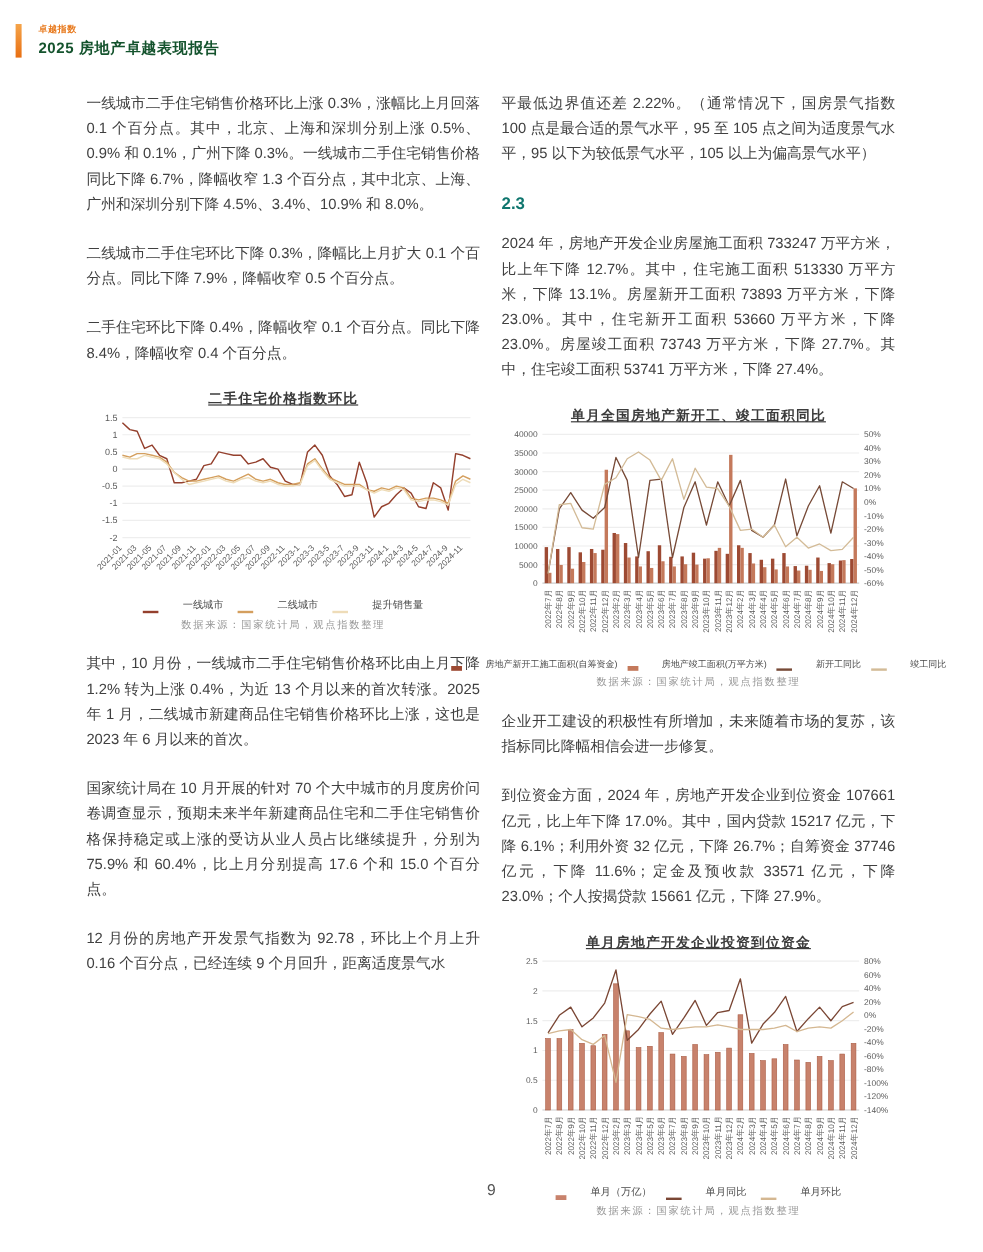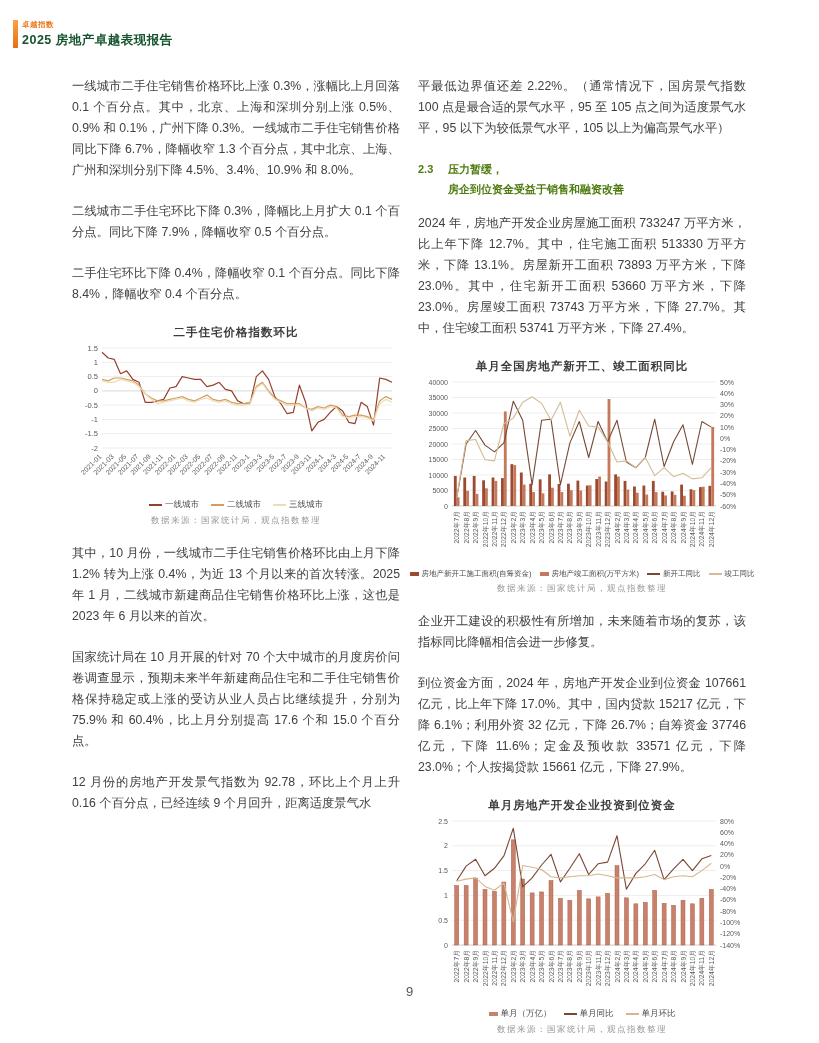--- a/index.html
+++ b/index.html
@@ -1,35 +1,35 @@
 <!DOCTYPE html>
 <html><head>
 <meta charset="utf-8">
 <style>
   html,body{margin:0;padding:0;}
   body{
     width:819px;height:1043px;position:relative;background:#ffffff;
     font-family:"Liberation Sans","DejaVu Sans",sans-serif;color:#404040;overflow:hidden;
   }
   .page{position:absolute;inset:0;background:#fff;}
-  header.page-header{position:absolute;left:13px;top:20px;display:flex;align-items:flex-start;gap:4px;}
+  header.page-header{position:absolute;left:13px;top:20px;display:flex;align-items:flex-start;gap:14px;}
   .header-bar{width:5px;height:28px;background:linear-gradient(180deg,#f5a44a,#e86f12);}
   .eyebrow{font-size:7.5px;color:#e87a1e;font-weight:bold;letter-spacing:.5px;}
   .report-title{font-size:12.5px;color:#14532d;font-weight:bold;margin-top:2px;letter-spacing:.5px;}
   .columns{position:absolute;left:72px;top:76px;width:674px;display:flex;gap:18px;}
   .col{width:328px;flex:0 0 328px;}
   p.body{font-size:12.3px;line-height:21px;text-align:justify;margin:0 0 20px 0;}
-  .section-heading{display:flex;color:#4d7c0f;font-weight:bold;font-size:11px;line-height:20px;margin:4px 0 14px 0;}
+  .section-heading{display:flex;color:#0f766e;font-weight:bold;font-size:14px;line-height:20px;margin:4px 0 14px 0;}
   .sh-num{flex:0 0 30px;}
   figure.chart{margin:2px 0 16px 0;}
-  .chart-title{text-align:center;font-size:11.5px;font-weight:bold;color:#3c3c3c;letter-spacing:1px;margin-bottom:2px;}
+  .chart-title{text-align:center;font-size:11.5px;font-weight:bold;color:#3c3c3c;letter-spacing:1px;margin-bottom:2px;text-decoration:underline;}
   svg.chart-svg{display:block;}
   .chart-legend{display:flex;justify-content:center;align-items:center;gap:12px;font-size:8.5px;color:#4a4a4a;white-space:nowrap;margin-top:1px;}
   .chart-legend.small{font-size:7.5px;gap:8px;}
-  .legend-item{display:inline-flex;align-items:center;gap:3px;}
+  .legend-item{display:inline-flex;align-items:flex-end;gap:20px;}
   .sw{display:inline-block;}
   .sw.line{width:13px;height:2px;}
   .sw.bar{width:9px;height:4px;}
   .chart-source{text-align:center;font-size:8.5px;color:#979797;letter-spacing:1.5px;margin-top:4px;}
   .page-num{position:absolute;left:0;right:0;top:984px;text-align:center;font-size:13px;color:#555;}
 </style>
 </head>
 <body>
 
 <div class="page">
@@ -100,40 +100,36 @@
             <span class="legend-item">
               <span class="sw line" style="background: rgb(148, 64, 45);"></span>
               <span>一线城市</span>
             </span>
             <span class="legend-item">
               <span class="sw line" style="background: rgb(212, 159, 94);"></span>
               <span>二线城市</span>
             </span>
             <span class="legend-item">
               <span class="sw line" style="background: rgb(238, 220, 184);"></span>
-              <span>三线城市</span>
+              <span>提升销售量</span>
             </span>
           </div>
         <div class="chart-source">数据来源：国家统计局，观点指数整理</div>
       </figure>
 
       <p class="body">其中，10 月份，一线城市二手住宅销售价格环比由上月下降 1.2% 转为上涨 0.4%，为近 13 个月以来的首次转涨。2025 年 1 月，二线城市新建商品住宅销售价格环比上涨，这也是 2023 年 6 月以来的首次。</p>
       <p class="body">国家统计局在 10 月开展的针对 70 个大中城市的月度房价问卷调查显示，预期未来半年新建商品住宅和二手住宅销售价格保持稳定或上涨的受访从业人员占比继续提升，分别为 75.9% 和 60.4%，比上月分别提高 17.6 个和 15.0 个百分点。</p>
       <p class="body">12 月份的房地产开发景气指数为 92.78，环比上个月上升 0.16 个百分点，已经连续 9 个月回升，距离适度景气水</p>
     </section>
 
     <section class="col">
       <p class="body">平最低边界值还差 2.22%。（通常情况下，国房景气指数 100 点是最合适的景气水平，95 至 105 点之间为适度景气水平，95 以下为较低景气水平，105 以上为偏高景气水平）</p>
 
       <div class="section-heading">
         <span class="sh-num">2.3</span>
-        <span class="sh-lines">
-          <span style="display:block">压力暂缓，</span>
-          <span style="display:block">房企到位资金受益于销售和融资改善</span>
-        </span>
       </div>
 
       <p class="body">2024 年，房地产开发企业房屋施工面积 733247 万平方米，比上年下降 12.7%。其中，住宅施工面积 513330 万平方米，下降 13.1%。房屋新开工面积 73893 万平方米，下降 23.0%。其中，住宅新开工面积 53660 万平方米，下降 23.0%。房屋竣工面积 73743 万平方米，下降 27.7%。其中，住宅竣工面积 53741 万平方米，下降 27.4%。</p>
 
       <figure class="chart">
         <figcaption class="chart-title">单月全国房地产新开工、竣工面积同比</figcaption>
         <svg class="chart-svg" width="328" height="192" viewBox="0 0 328 192">
             <line x1="34" x2="298" y1="6.0" y2="6.0" stroke="#eeeeee" stroke-width="1"></line>
             <text x="30" y="8.5" font-size="7" fill="#5a5a5a" text-anchor="end" font-family="inherit">40000</text>
             <line x1="34" x2="298" y1="21.5" y2="21.5" stroke="#eeeeee" stroke-width="1"></line>

